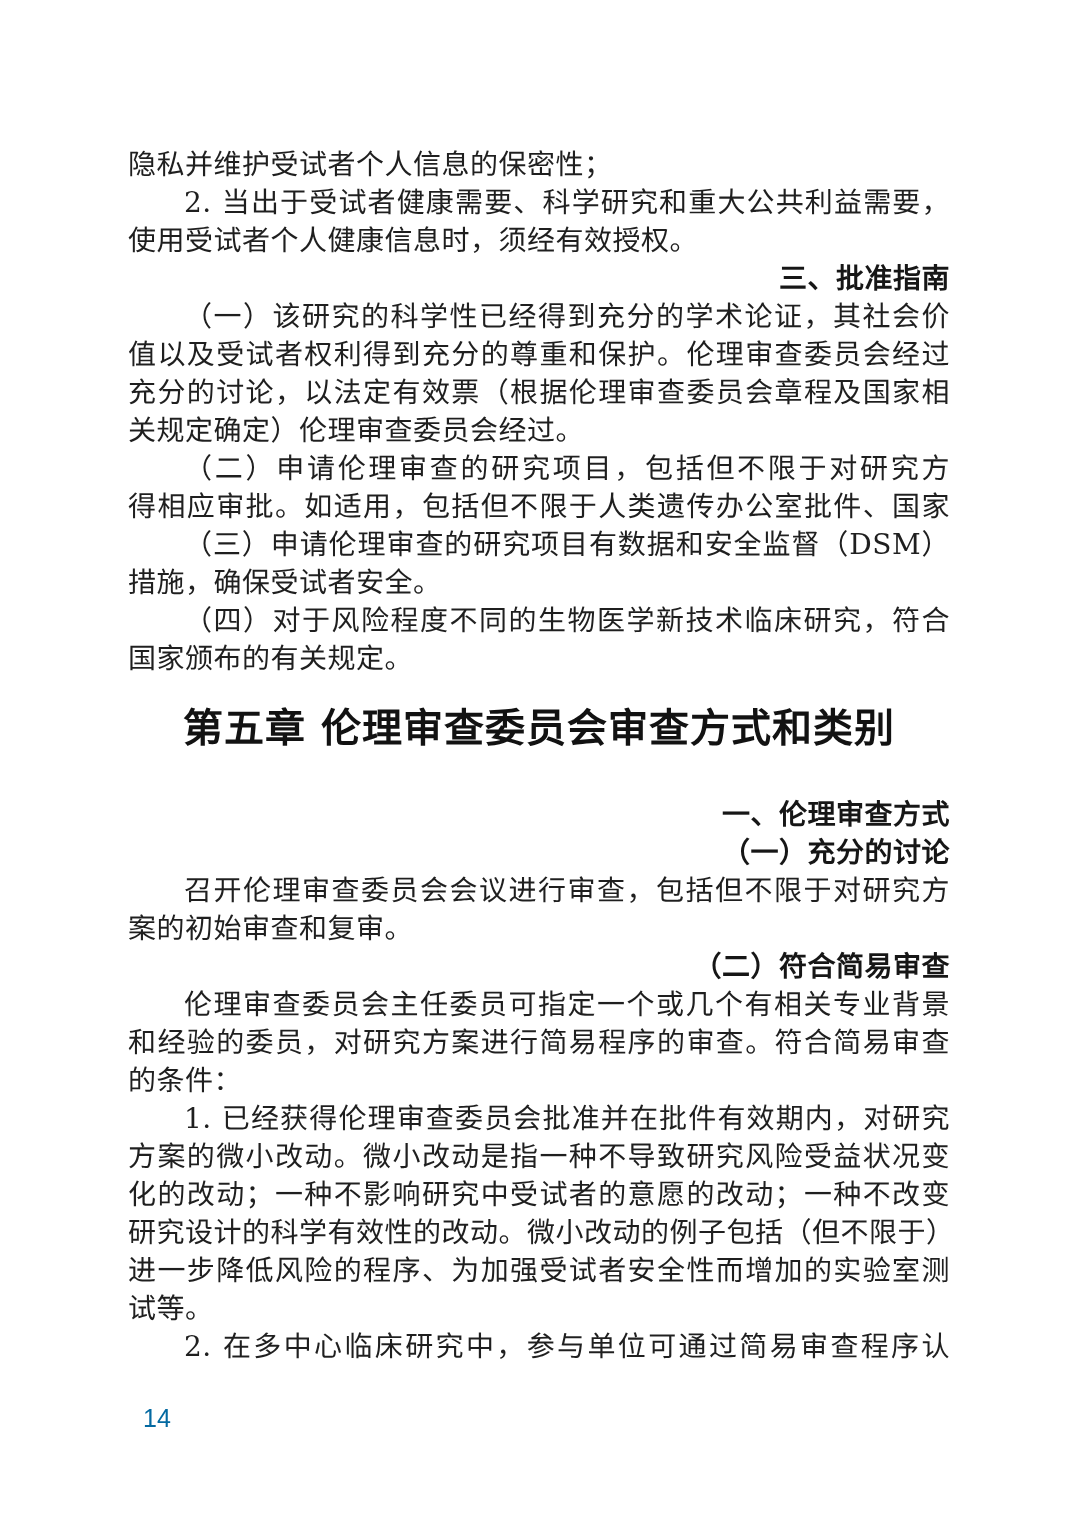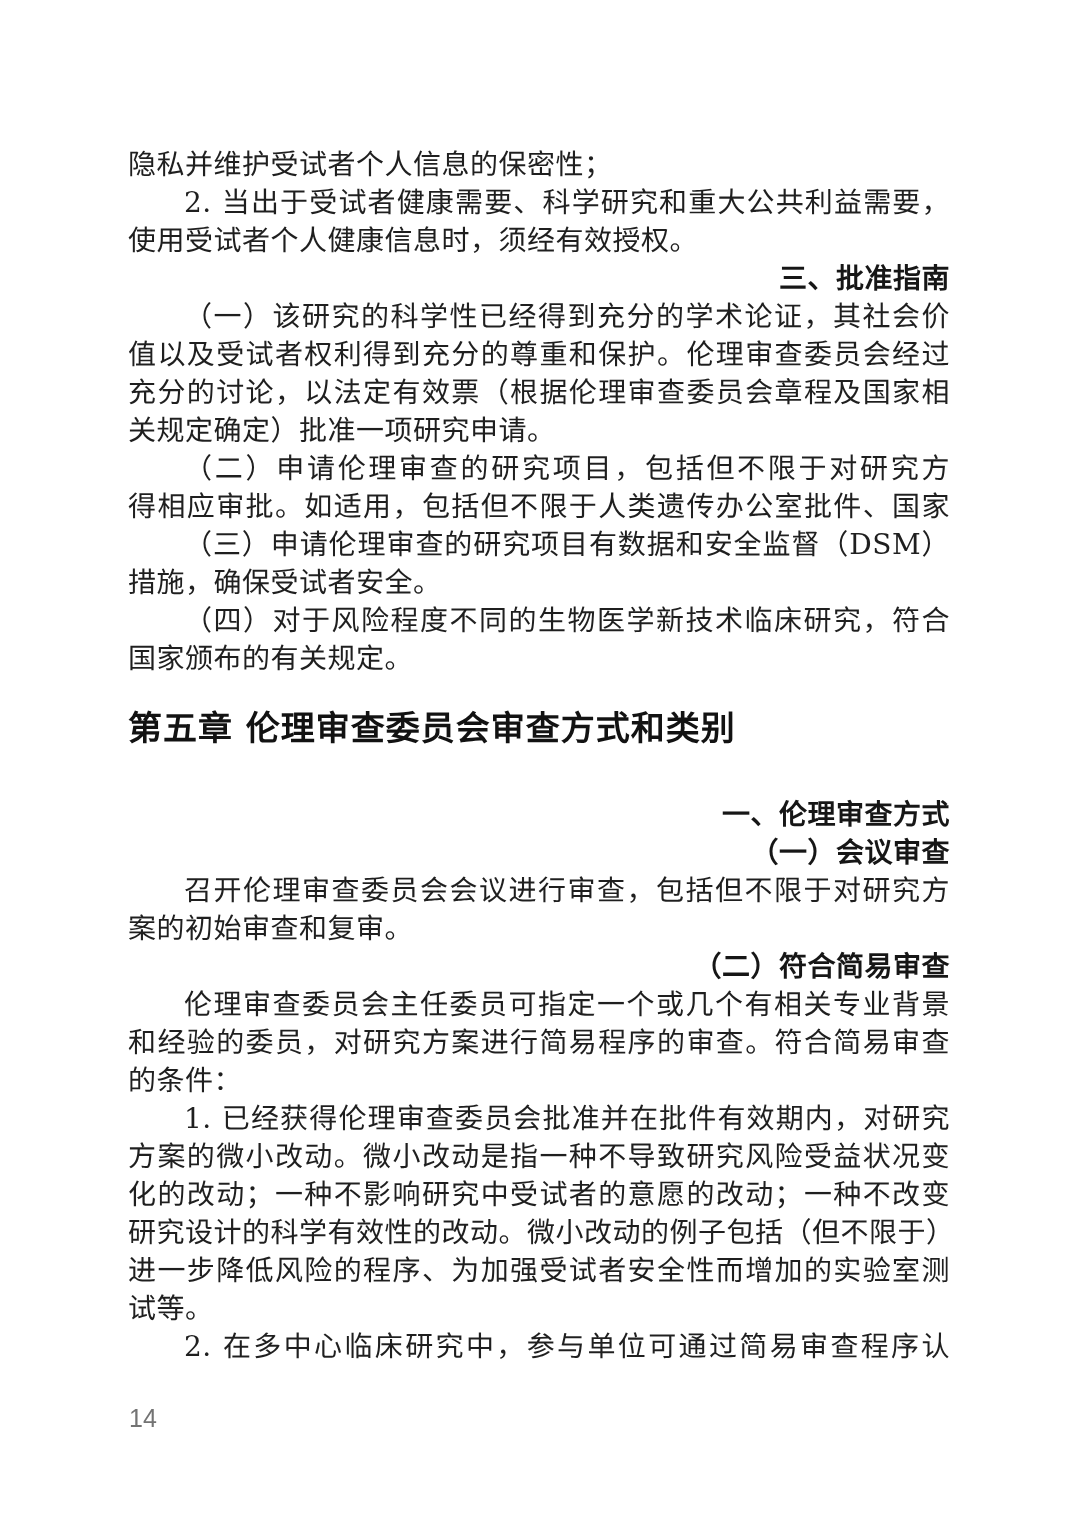--- a/index.html
+++ b/index.html
@@ -38,61 +38,61 @@
   .ln.ind {
     text-indent: 56px;
     text-align: right;
   }
   .ln.bold {
     font-weight: 700;
     color: #161616;
   }
   .chapter {
     margin: 22px 0 40px 0;
-    font-size: 34px;
+    font-size: 40px;
     line-height: 56px;
     font-weight: 700;
-    text-align: left;
+    text-align: center;
     letter-spacing: 1px;
     color: #121212;
   }
   .pagenum {
     position: absolute;
-    left: 129px;
+    left: 143px;
     top: 1404px;
     font-size: 25px;
     font-family: "Liberation Sans", "DejaVu Sans", sans-serif;
-    color: #737373;
+    color: #0369a1;
   }
 </style>
 </head>
 <body>
 
 <div class="page">
   <div class="content">
 
     <div class="ln">隐私并维护受试者个人信息的保密性；</div>
     <div class="ln ind full">2. 当出于受试者健康需要、科学研究和重大公共利益需要，</div>
     <div class="ln">使用受试者个人健康信息时，须经有效授权。</div>
     <div class="ln ind bold">三、批准指南</div>
     <div class="ln ind full">（一）该研究的科学性已经得到充分的学术论证，其社会价</div>
     <div class="ln full">值以及受试者权利得到充分的尊重和保护。伦理审查委员会经过</div>
     <div class="ln full">充分的讨论，以法定有效票（根据伦理审查委员会章程及国家相</div>
-    <div class="ln">关规定确定）批准一项研究申请。</div>
+    <div class="ln">关规定确定）伦理审查委员会经过。</div>
     <div class="ln ind full">（二）申请伦理审查的研究项目，包括但不限于对研究方</div>
     <div class="ln full">得相应审批。如适用，包括但不限于人类遗传办公室批件、国家</div>
     <div class="ln ind full">（三）申请伦理审查的研究项目有数据和安全监督（DSM）</div>
     <div class="ln">措施，确保受试者安全。</div>
     <div class="ln ind full">（四）对于风险程度不同的生物医学新技术临床研究，符合</div>
     <div class="ln">国家颁布的有关规定。</div>
 
     <h2 class="chapter">第五章 伦理审查委员会审查方式和类别</h2>
 
     <div class="ln ind bold">一、伦理审查方式</div>
-    <div class="ln ind bold">（一）会议审查</div>
+    <div class="ln ind bold">（一）充分的讨论</div>
     <div class="ln ind full">召开伦理审查委员会会议进行审查，包括但不限于对研究方</div>
     <div class="ln">案的初始审查和复审。</div>
     <div class="ln ind bold">（二）符合简易审查</div>
     <div class="ln ind full">伦理审查委员会主任委员可指定一个或几个有相关专业背景</div>
     <div class="ln full">和经验的委员，对研究方案进行简易程序的审查。符合简易审查</div>
     <div class="ln">的条件：</div>
     <div class="ln ind full">1. 已经获得伦理审查委员会批准并在批件有效期内，对研究</div>
     <div class="ln full">方案的微小改动。微小改动是指一种不导致研究风险受益状况变</div>
     <div class="ln full">化的改动；一种不影响研究中受试者的意愿的改动；一种不改变</div>
     <div class="ln full">研究设计的科学有效性的改动。微小改动的例子包括（但不限于）</div>

